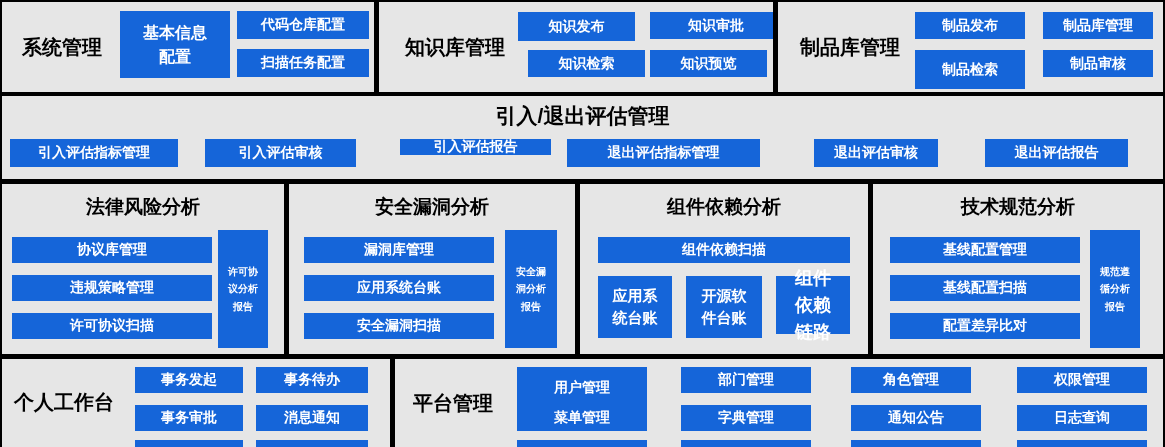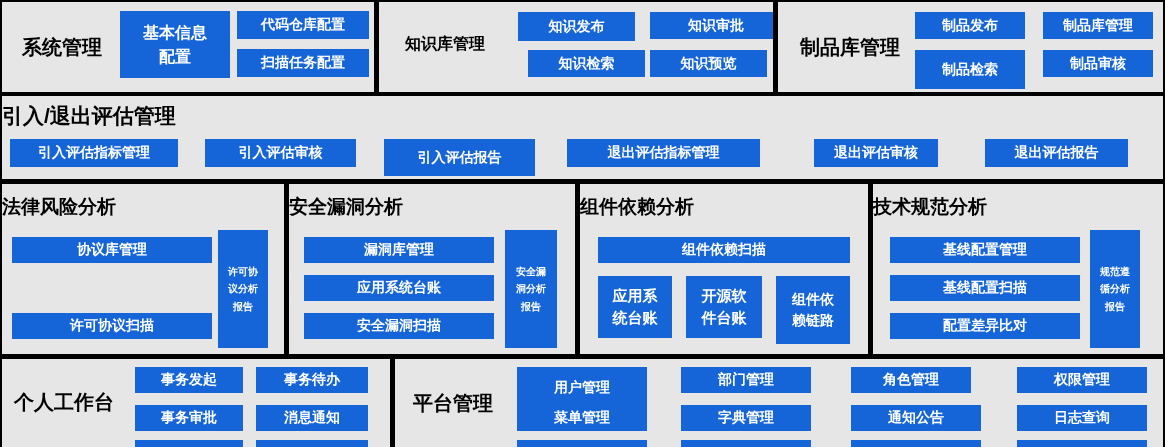--- a/index.html
+++ b/index.html
@@ -1,21 +1,21 @@
 <!DOCTYPE html>
 <html style="--background: #000000; --panel: #e6e6e6; --button_blue: #1565d9; --button_text: #ffffff; --title: #000000;"><head>
 <meta charset="utf-8">
 <style>
   *{margin:0;padding:0;box-sizing:border-box}
   html,body{background:#000}
   body{font-family:"Liberation Sans","DejaVu Sans",sans-serif}
   .stage{position:relative;width:1165px;height:447px;background:var(--background,#000);overflow:hidden}
   .panel{position:absolute;background:var(--panel,#e6e6e6);overflow:hidden}
   .title{position:absolute;font-weight:700;color:var(--title,#000);white-space:nowrap}
-  .title.center{left:0;right:0;text-align:left;white-space:nowrap}
+  .title.center{left:0;right:0;text-align:center;white-space:nowrap}
   .btn{position:absolute;display:flex;align-items:center;justify-content:center;
        background:var(--button_blue,#1565d9);color:var(--button_text,#fff);
        font-weight:700;font-size:14px;text-align:center;line-height:1.25;cursor:pointer}
   .btn .wrap{display:inline-block;word-break:break-all;line-height:1.5}
   .btn.report{word-break:break-all;padding:12px 8px;font-size:10px;line-height:1.75}
   .strip{position:absolute;background:var(--button_blue,#1565d9)}
 </style>
 </head>
 <body>
 
@@ -24,48 +24,49 @@
   <section class="panel" style="left:2px;top:2px;width:372px;height:90px">
     <div class="title" style="left:20px;top:32px;font-size:20px">系统管理</div>
     <div class="btn" style="left:118px;top:9px;width:110px;height:67px;font-size:16px">
       <span class="wrap" style="max-width:68px">基本信息配置</span>
     </div>
     <div class="btn" style="left:235px;top:9px;width:132px;height:28px">代码仓库配置</div>
     <div class="btn" style="left:235px;top:47px;width:132px;height:28px">扫描任务配置</div>
   </section>
 
   <section class="panel" style="left:379px;top:2px;width:394px;height:90px">
-    <div class="title" style="left:26px;top:32px;font-size:16px">知识库管理</div>
+    <div class="title" style="left:26px;top:32px;font-size:20px">知识库管理</div>
     <div class="btn" style="left:139px;top:10px;width:117px;height:29px">知识发布</div>
     <div class="btn" style="left:271px;top:10px;width:132px;height:27px">知识审批</div>
     <div class="btn" style="left:149px;top:48px;width:117px;height:27px">知识检索</div>
     <div class="btn" style="left:271px;top:48px;width:117px;height:27px">知识预览</div>
   </section>
 
   <section class="panel" style="left:778px;top:2px;width:385px;height:90px">
     <div class="title" style="left:22px;top:32px;font-size:20px">制品库管理</div>
     <div class="btn" style="left:137px;top:10px;width:110px;height:27px">制品发布</div>
     <div class="btn" style="left:265px;top:10px;width:110px;height:27px">制品库管理</div>
     <div class="btn" style="left:137px;top:48px;width:110px;height:39px">制品检索</div>
     <div class="btn" style="left:265px;top:48px;width:110px;height:27px">制品审核</div>
   </section>
 
   <section class="panel" style="left:2px;top:96px;width:1161px;height:83px">
     <div class="title center" style="top:6px;font-size:21px">引入/退出评估管理</div>
     <div class="btn" style="left:8px;top:43px;width:168px;height:28px">引入评估指标管理</div>
     <div class="btn" style="left:203px;top:43px;width:151px;height:28px">引入评估审核</div>
-    <div class="btn" style="left:382px;top:43px;width:151px;height:37px">引入评估报告</div>
+    <div class="btn" style="left:398px;top:43px;width:151px;height:16px">引入评估报告</div>
     <div class="btn" style="left:565px;top:43px;width:193px;height:28px">退出评估指标管理</div>
     <div class="btn" style="left:812px;top:43px;width:124px;height:28px">退出评估审核</div>
     <div class="btn" style="left:983px;top:43px;width:143px;height:28px">退出评估报告</div>
   </section>
 
   <section class="panel" style="left:2px;top:184px;width:282px;height:170px">
     <div class="title center" style="top:10px;font-size:19px">法律风险分析</div>
     <div class="btn" style="left:10px;top:53px;width:200px;height:26px">协议库管理</div>
+    <div class="btn" style="left:10px;top:91px;width:200px;height:26px">违规策略管理</div>
     <div class="btn" style="left:10px;top:129px;width:200px;height:26px">许可协议扫描</div>
     <div class="btn report" style="left:216px;top:46px;width:50px;height:118px">许可协议分析报告</div>
   </section>
 
   <section class="panel" style="left:289px;top:184px;width:286px;height:170px">
     <div class="title center" style="top:10px;font-size:19px">安全漏洞分析</div>
     <div class="btn" style="left:15px;top:53px;width:190px;height:26px">漏洞库管理</div>
     <div class="btn" style="left:15px;top:91px;width:190px;height:26px">应用系统台账</div>
     <div class="btn" style="left:15px;top:129px;width:190px;height:26px">安全漏洞扫描</div>
     <div class="btn report" style="left:216px;top:46px;width:52px;height:118px">安全漏洞分析报告</div>
@@ -73,21 +74,21 @@
 
   <section class="panel" style="left:580px;top:184px;width:288px;height:170px">
     <div class="title center" style="top:10px;font-size:19px">组件依赖分析</div>
     <div class="btn" style="left:18px;top:53px;width:252px;height:26px">组件依赖扫描</div>
     <div class="btn" style="left:18px;top:92px;width:74px;height:62px;font-size:15px">
       <span class="wrap" style="max-width:50px">应用系统台账</span>
     </div>
     <div class="btn" style="left:106px;top:92px;width:76px;height:62px;font-size:15px">
       <span class="wrap" style="max-width:50px">开源软件台账</span>
     </div>
-    <div class="btn" style="left:196px;top:92px;width:74px;height:68px;font-size:14px">
+    <div class="btn" style="left:196px;top:92px;width:74px;height:58px;font-size:18px">
       <span class="wrap" style="max-width:50px">组件依赖链路</span>
     </div>
   </section>
 
   <section class="panel" style="left:873px;top:184px;width:290px;height:170px">
     <div class="title center" style="top:10px;font-size:19px">技术规范分析</div>
     <div class="btn" style="left:17px;top:53px;width:190px;height:26px">基线配置管理</div>
     <div class="btn" style="left:17px;top:91px;width:190px;height:26px">基线配置扫描</div>
     <div class="btn" style="left:17px;top:129px;width:190px;height:26px">配置差异比对</div>
     <div class="btn report" style="left:217px;top:46px;width:50px;height:118px">规范遵循分析报告</div>

